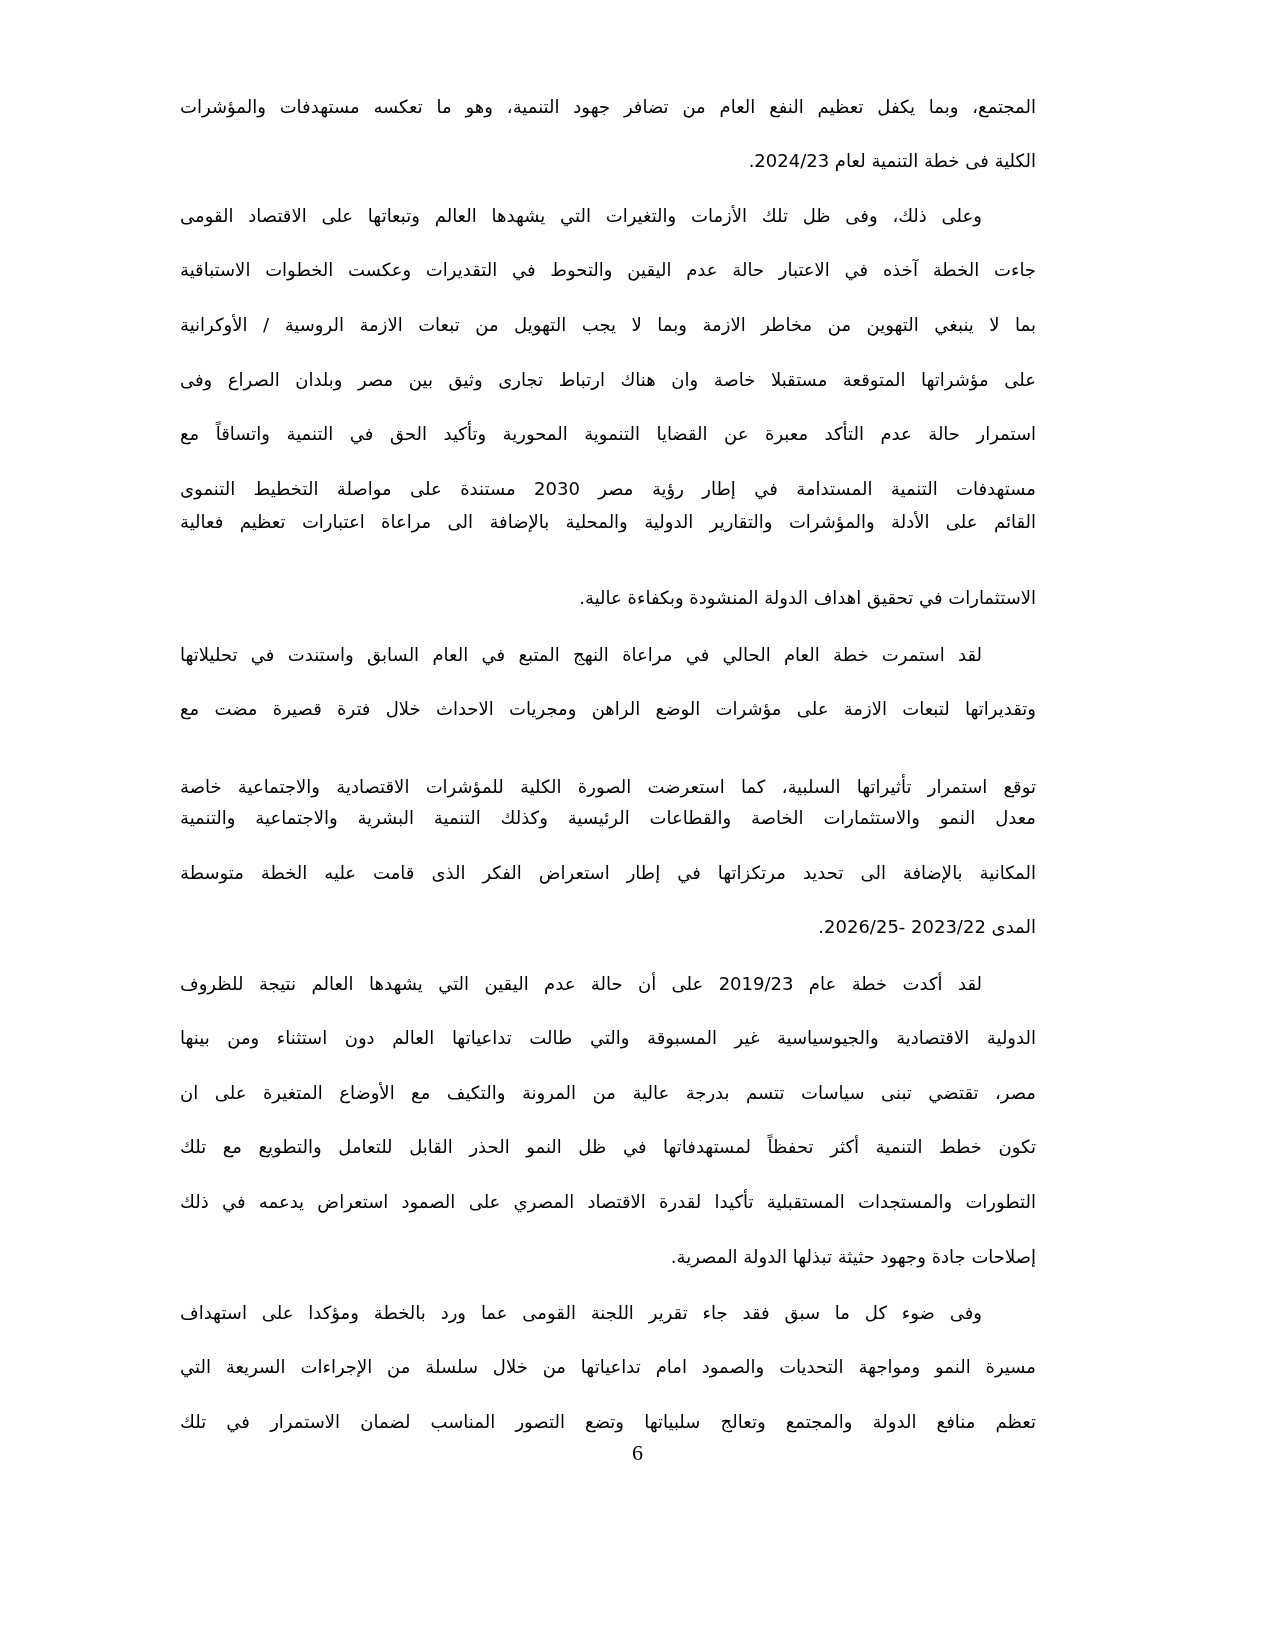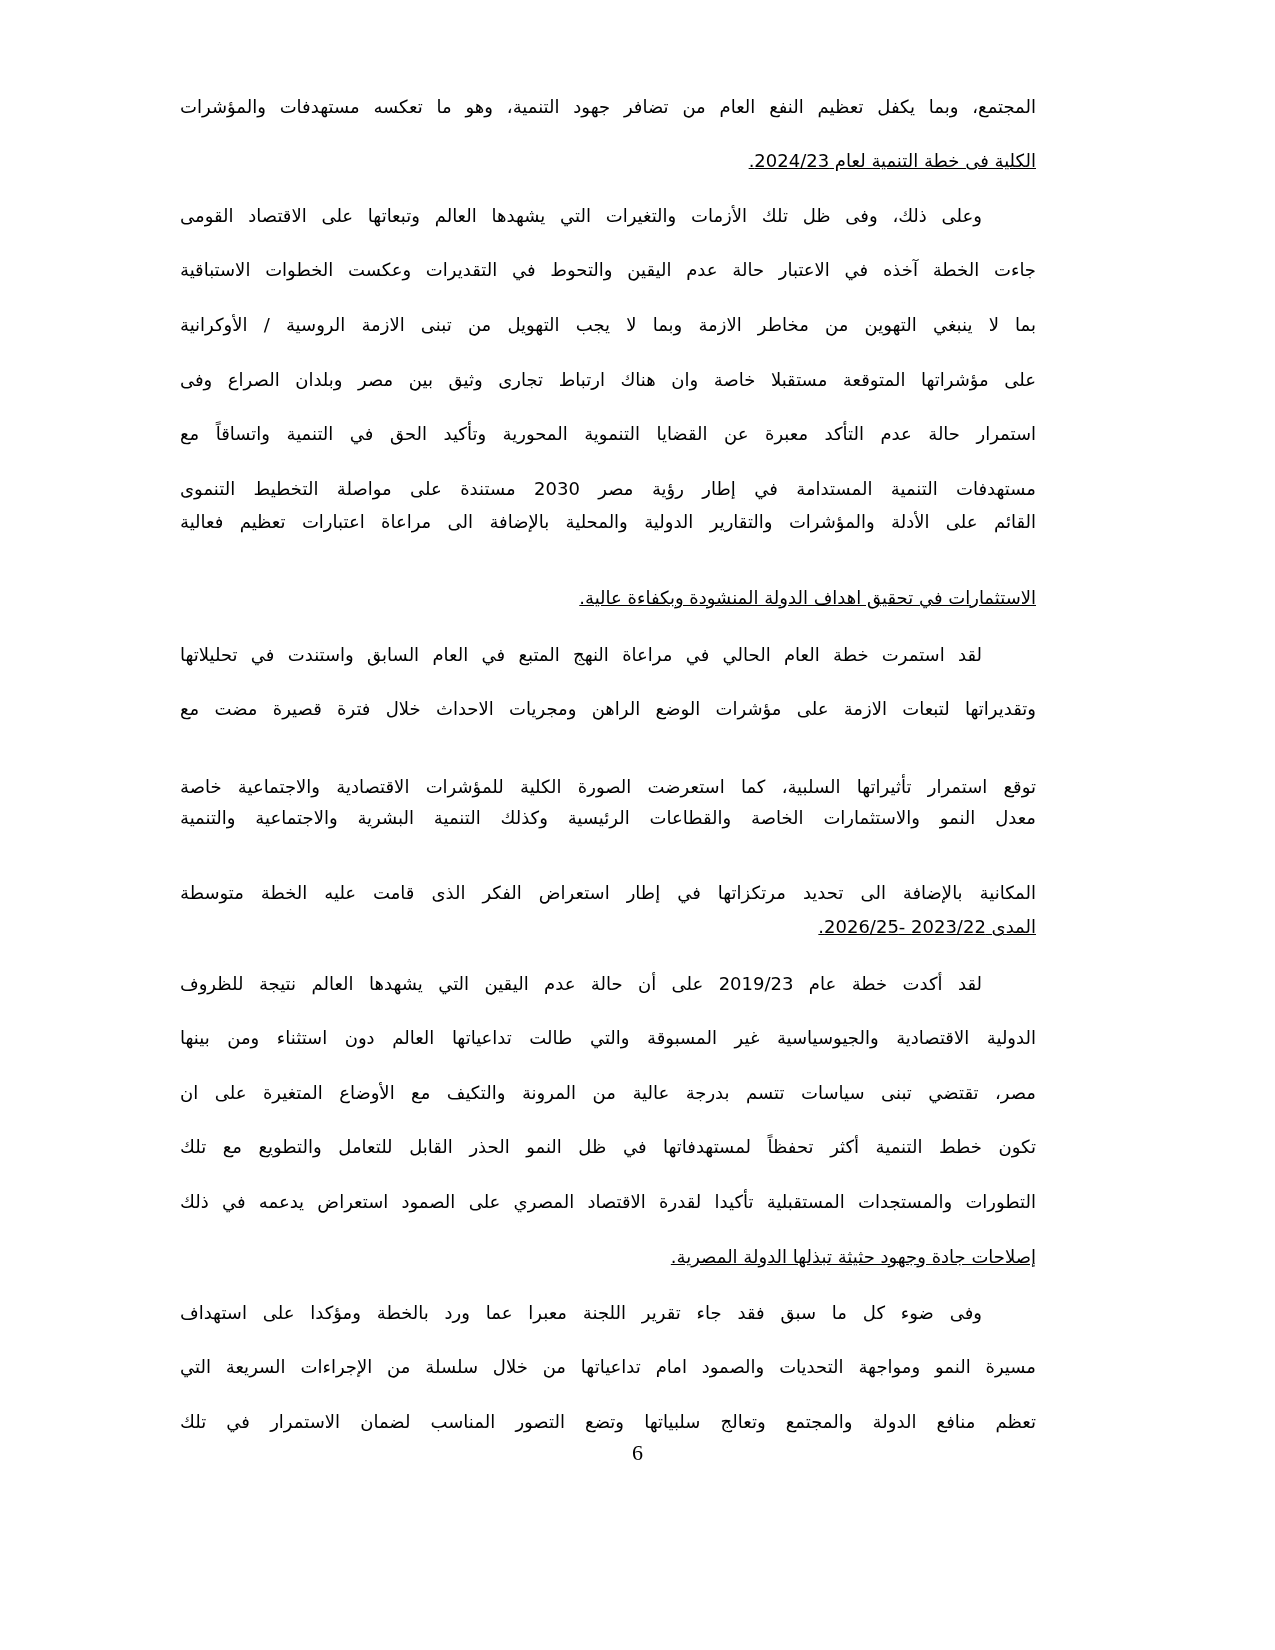--- a/index.html
+++ b/index.html
@@ -30,21 +30,20 @@
       font-size: 18px;
       line-height: 54px;
       white-space: nowrap;
       text-align: justify;
       text-align-last: justify;
       direction: rtl;
       unicode-bidi: plaintext;
     }
     .line.last {
       text-align-last: right;
-      text-decoration: underline;
     }
     .line.indent {
       padding-right: 54px;
       width: 802px;
     }
     .page-number {
       position: absolute;
       left: 0;
       width: 1275px;
       top: 1440px;
@@ -57,39 +56,39 @@
 </head>
 <body>
 
 <div class="page">
 
   <div class="line" style="top:0px">المجتمع، وبما يكفل تعظيم النفع العام من تضافر جهود التنمية، وهو ما تعكسه مستهدفات والمؤشرات</div>
   <div class="line last" style="top:54px">الكلية فى خطة التنمية لعام 2024/23.</div>
 
   <div class="line indent" style="top:109px">وعلى ذلك، وفى ظل تلك الأزمات والتغيرات التي يشهدها العالم وتبعاتها على الاقتصاد القومى</div>
   <div class="line" style="top:163px">جاءت الخطة آخذه في الاعتبار حالة عدم اليقين والتحوط في التقديرات وعكست الخطوات الاستباقية</div>
-  <div class="line" style="top:218px">بما لا ينبغي التهوين من مخاطر الازمة  وبما لا يجب التهويل من تبنى الازمة الروسية / الأوكرانية</div>
+  <div class="line" style="top:218px">بما لا ينبغي التهوين من مخاطر الازمة  وبما لا يجب التهويل من تبعات الازمة الروسية / الأوكرانية</div>
   <div class="line" style="top:273px">على مؤشراتها المتوقعة مستقبلا خاصة وان هناك ارتباط تجارى وثيق بين مصر وبلدان الصراع وفى</div>
   <div class="line" style="top:327px">استمرار حالة عدم التأكد معبرة عن القضايا التنموية المحورية وتأكيد الحق في التنمية واتساقاً مع</div>
   <div class="line" style="top:382px">مستهدفات التنمية المستدامة في إطار رؤية مصر 2030 مستندة على مواصلة التخطيط التنموى</div>
   <div class="line" style="top:415px">القائم على الأدلة والمؤشرات والتقارير الدولية والمحلية بالإضافة الى مراعاة اعتبارات تعظيم فعالية</div>
   <div class="line last" style="top:491px">الاستثمارات في تحقيق اهداف الدولة المنشودة وبكفاءة عالية.</div>
 
   <div class="line indent" style="top:548px">لقد استمرت خطة العام الحالي في مراعاة النهج المتبع في العام السابق واستندت في تحليلاتها</div>
   <div class="line" style="top:602px">وتقديراتها لتبعات الازمة على مؤشرات الوضع الراهن ومجريات الاحداث خلال فترة قصيرة مضت مع</div>
   <div class="line" style="top:680px">توقع استمرار تأثيراتها السلبية، كما استعرضت الصورة الكلية للمؤشرات الاقتصادية والاجتماعية خاصة</div>
   <div class="line" style="top:711px">معدل النمو والاستثمارات الخاصة والقطاعات الرئيسية وكذلك التنمية البشرية والاجتماعية والتنمية</div>
-  <div class="line" style="top:786px">المكانية بالإضافة الى تحديد مرتكزاتها في إطار استعراض الفكر الذى قامت عليه الخطة متوسطة</div>
+  <div class="line" style="top:766px">المكانية بالإضافة الى تحديد مرتكزاتها في إطار استعراض الفكر الذى قامت عليه الخطة متوسطة</div>
   <div class="line last" style="top:820px">المدى 2023/22 -2026/25.</div>
 
   <div class="line indent" style="top:877px">لقد أكدت خطة عام 2019/23 على أن حالة عدم اليقين التي يشهدها العالم نتيجة للظروف</div>
   <div class="line" style="top:931px">الدولية الاقتصادية والجيوسياسية غير المسبوقة والتي طالت تداعياتها العالم دون استثناء ومن بينها</div>
   <div class="line" style="top:986px">مصر، تقتضي تبنى سياسات تتسم بدرجة عالية من المرونة والتكيف مع الأوضاع المتغيرة على ان</div>
   <div class="line" style="top:1040px">تكون خطط التنمية أكثر تحفظاً لمستهدفاتها في ظل النمو الحذر القابل للتعامل والتطويع مع تلك</div>
   <div class="line" style="top:1095px">التطورات والمستجدات المستقبلية تأكيدا لقدرة الاقتصاد المصري على الصمود استعراض يدعمه في ذلك</div>
   <div class="line last" style="top:1150px">إصلاحات جادة وجهود حثيثة تبذلها الدولة المصرية.</div>
 
-  <div class="line indent" style="top:1206px">وفى ضوء كل ما سبق فقد جاء تقرير اللجنة معبرا عما ورد بالخطة ومؤكدا على استهداف</div>
+  <div class="line indent" style="top:1206px">وفى ضوء كل ما سبق فقد جاء تقرير اللجنة القومى عما ورد بالخطة ومؤكدا على استهداف</div>
   <div class="line" style="top:1260px">مسيرة النمو ومواجهة التحديات والصمود امام تداعياتها من خلال سلسلة من الإجراءات السريعة التي</div>
   <div class="line" style="top:1315px">تعظم منافع الدولة والمجتمع وتعالج سلبياتها وتضع التصور المناسب لضمان الاستمرار في تلك</div>
 </div>
 
 <div class="page-number">6</div>
 
 </body></html>

